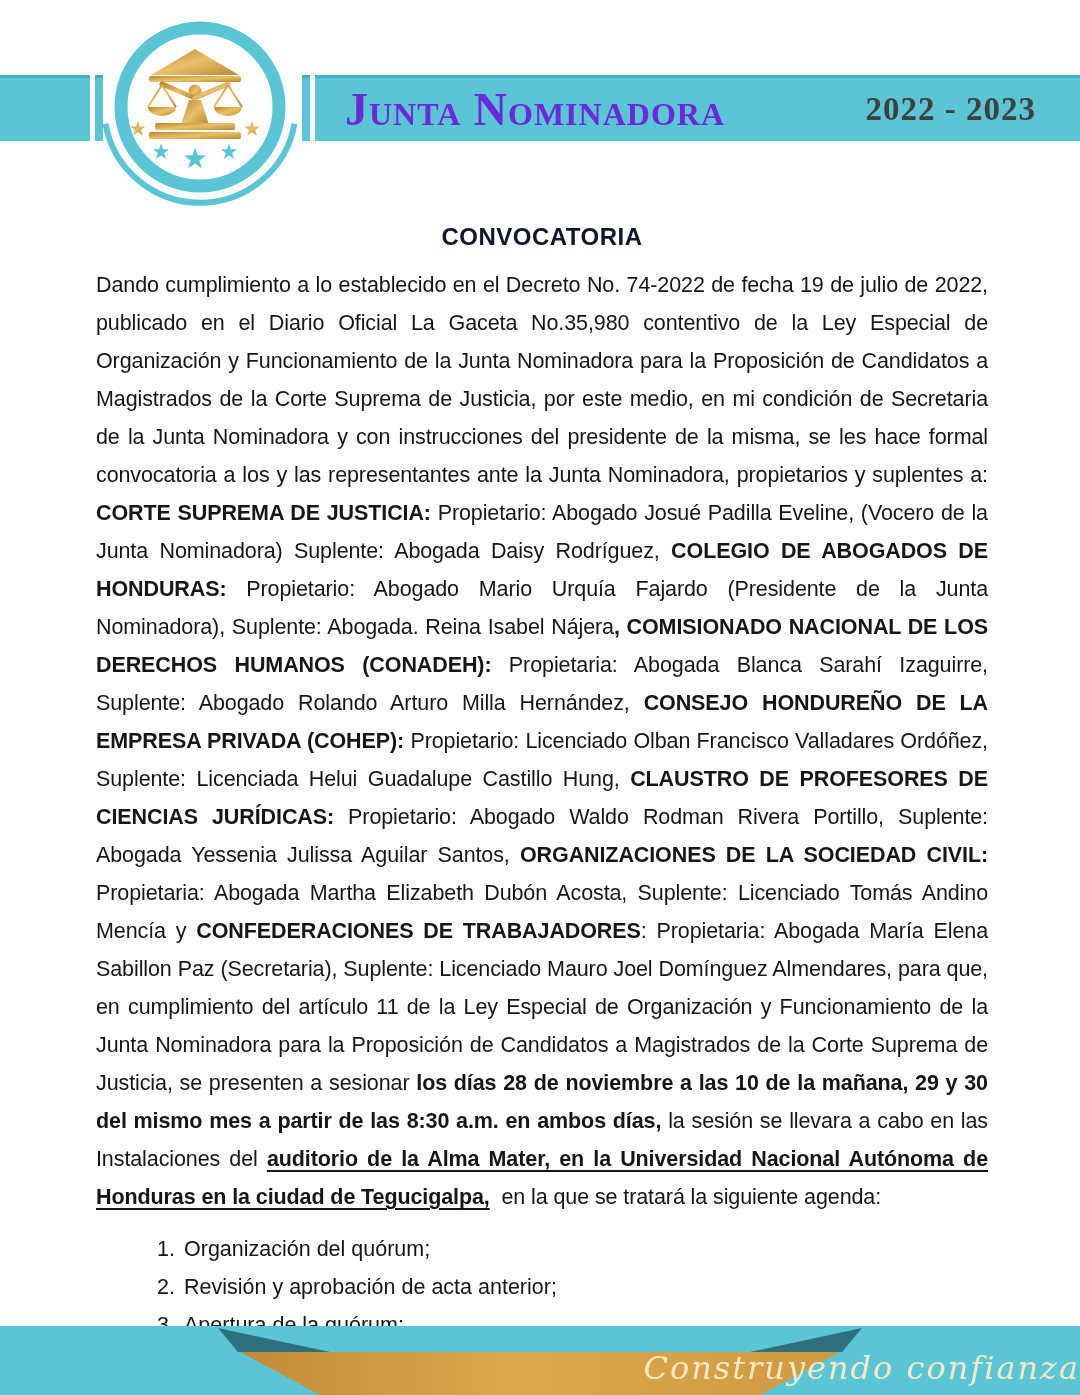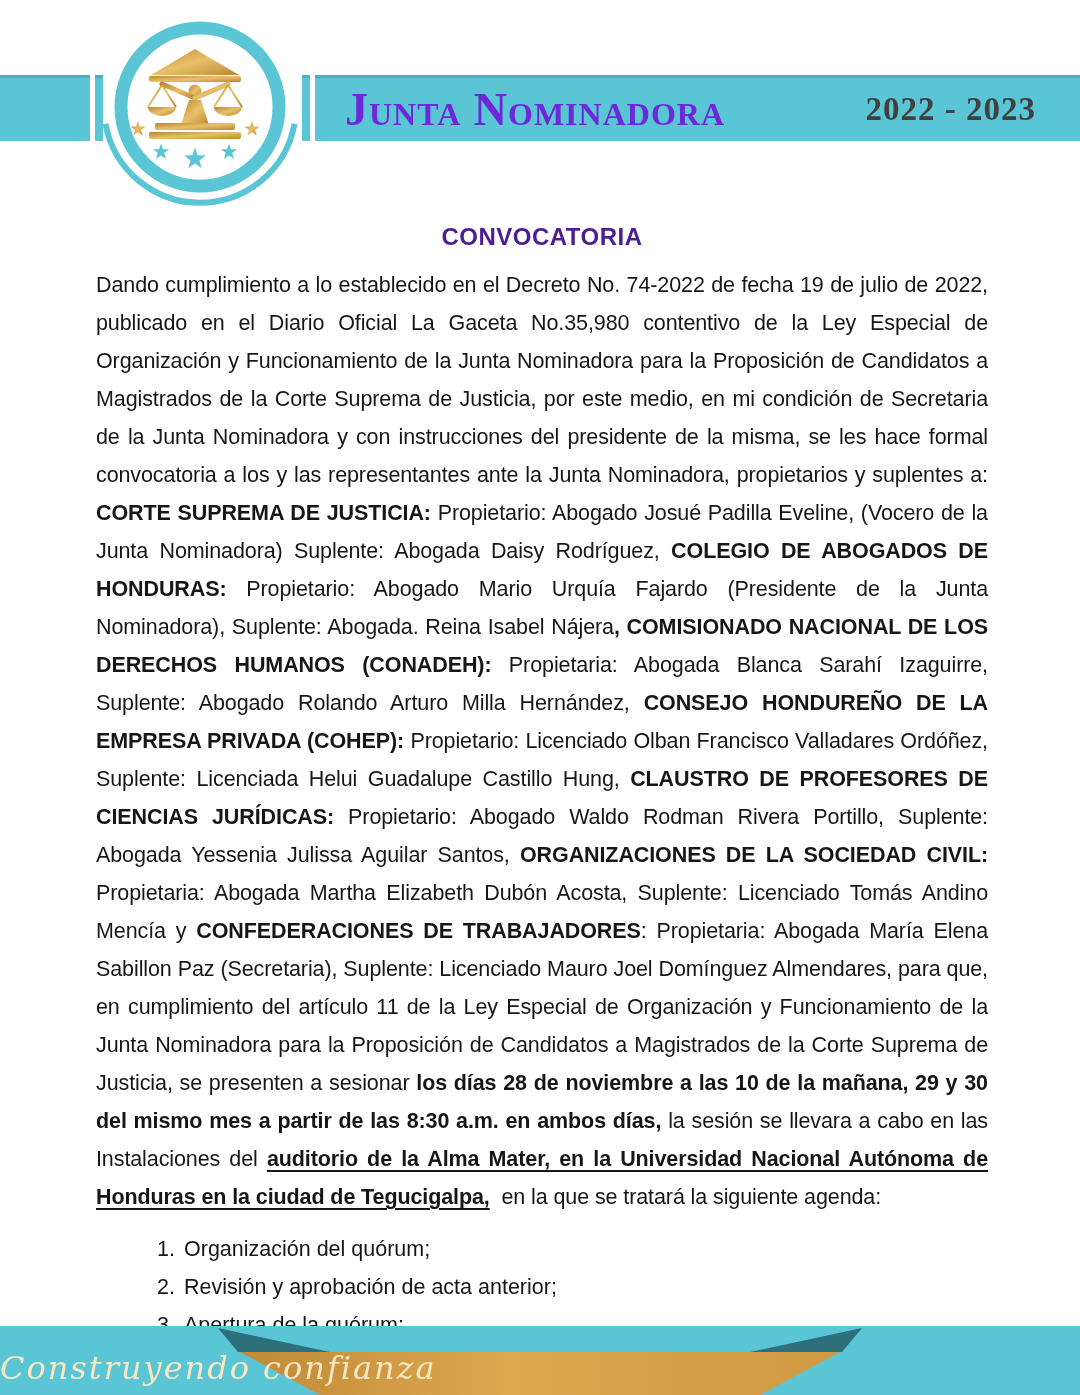--- a/index.html
+++ b/index.html
@@ -15,33 +15,33 @@
              padding:0 44px 0 30px;}
   .brand{font-family:"Liberation Serif","DejaVu Serif",serif;font-variant:small-caps;
          font-weight:700;font-size:46px;color:#6d28d9;letter-spacing:1px;line-height:1;}
   .years{font-family:"Liberation Serif","DejaVu Serif",serif;font-weight:700;font-size:33px;
          color:#404040;letter-spacing:1px;line-height:1;}
   .logo{position:absolute;left:98px;top:5px;width:204px;height:204px;}
 
   
   .content{position:absolute;left:96px;right:92px;top:0;}
   .doc-title{margin:222px 0 4px;text-align:center;font-size:24px;line-height:30px;
-             font-weight:700;letter-spacing:.5px;color:#4c1d95;}
+             font-weight:700;letter-spacing:.5px;color:#0f172a;}
   .paragraph{margin:14px 0 12px;font-size:21.5px;line-height:38px;text-align:justify;
              text-align-last:left;letter-spacing:-0.1px;}
   .paragraph .b{font-weight:700;}
   .paragraph .u{text-decoration:underline;text-decoration-thickness:2px;text-underline-offset:4px;}
   .agenda{margin:14px 0 0 61px;}
   .agenda-item{display:flex;line-height:38px;font-size:21.5px;}
   .agenda-item .num{width:27px;flex:0 0 27px;}
 
   
   .footer-band{position:absolute;left:0;bottom:0;width:1080px;height:69px;background:#5ac5d5;}
   .ribbon{position:absolute;left:0;bottom:0;width:1080px;height:69px;display:block;}
-  .slogan{position:absolute;left:0;bottom:8px;width:1080px;text-align:left;
+  .slogan{position:absolute;left:0;bottom:8px;width:1080px;text-align:right;
           font-family:"DejaVu Serif","Liberation Serif",serif;font-style:italic;
           font-size:32px;letter-spacing:2px;color:#f6e8c3;}
 </style>
 </head>
 <body>
 
 <div class="page">
 
   <header>
     <div class="band band-block"></div>

